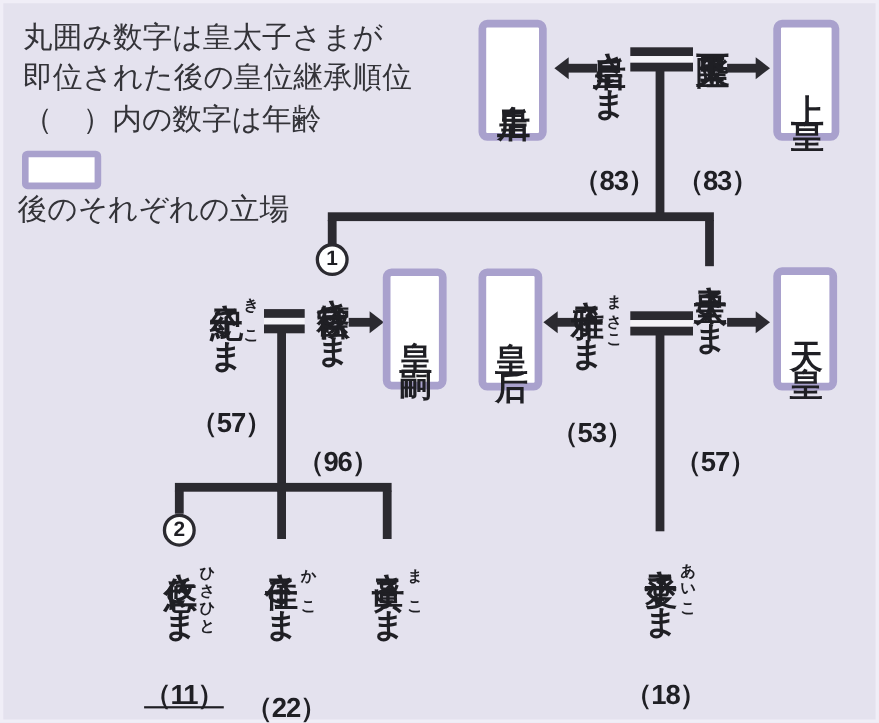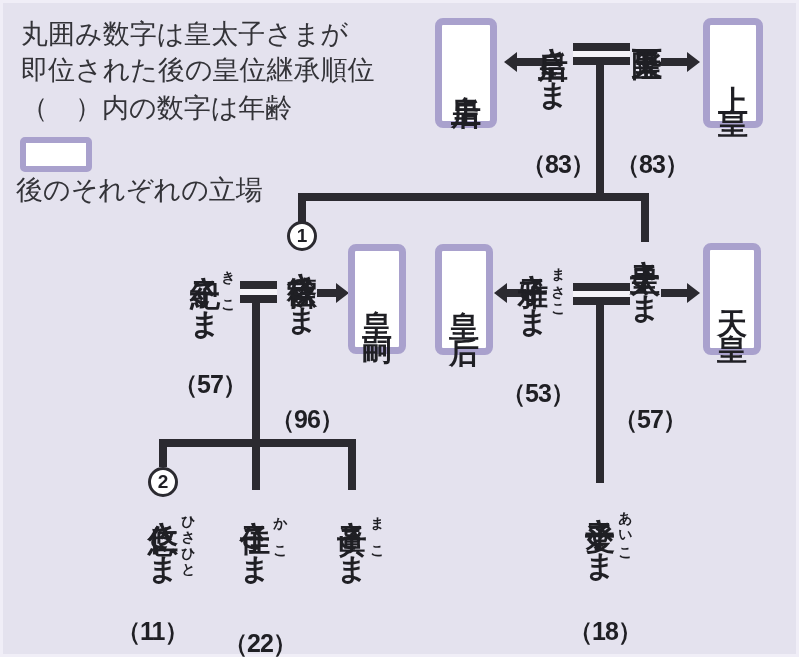--- a/index.html
+++ b/index.html
@@ -229,21 +229,21 @@
   <div class="abs vline" style="left:252px; top:446px; width:8px; height:44px;"></div>
   <div class="abs vline" style="left:348px; top:446px; width:8px; height:44px;"></div>
   <div class="abs vline" style="left:596px; top:301px; width:8px; height:182px;"></div>
 
   <div class="abs numcircle" style="left:148px; top:467px;">
     <span>2</span>
   </div>
 
   <div class="abs vname" style="left:148px; top:502px;">悠仁さま</div>
   <div class="abs furi furi-sp0" style="left:182px; top:505px;">ひさひと</div>
-  <div class="abs age" style="left:116px; top:615px;">（11）</div>
+  <div class="abs age" style="left:131px; top:615px;text-decoration:underline;">（11）</div>
 
   <div class="abs vname" style="left:240px; top:502px;">佳子さま</div>
   <div class="abs furi furi-sp13" style="left:274px; top:507px;">かこ</div>
   <div class="abs age" style="left:223px; top:615px;margin-top:12px;">（22）</div>
 
   <div class="abs vname" style="left:337px; top:502px;">眞子さま</div>
   <div class="abs furi furi-sp13" style="left:371px; top:507px;">まこ</div>
 
   <div class="abs vname" style="left:585px; top:499px;">愛子さま</div>
   <div class="abs furi furi-sp2" style="left:619px; top:502px;">あいこ</div>

